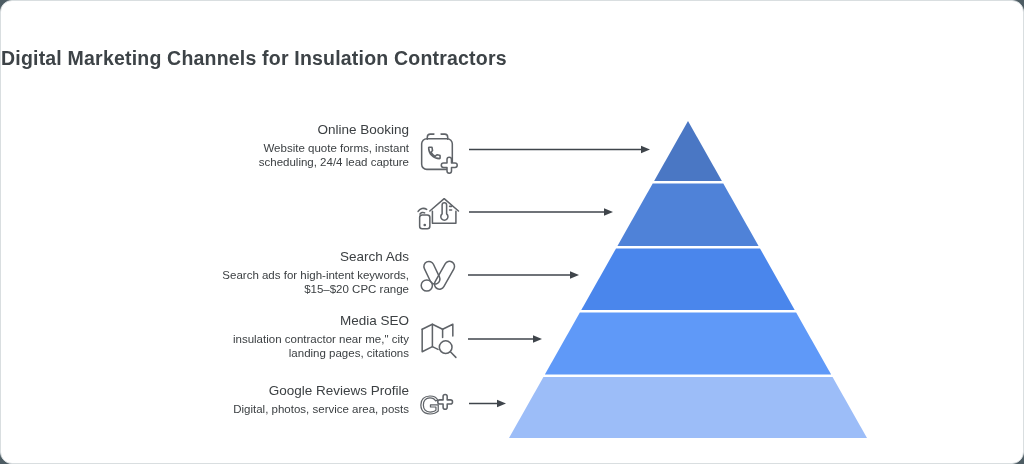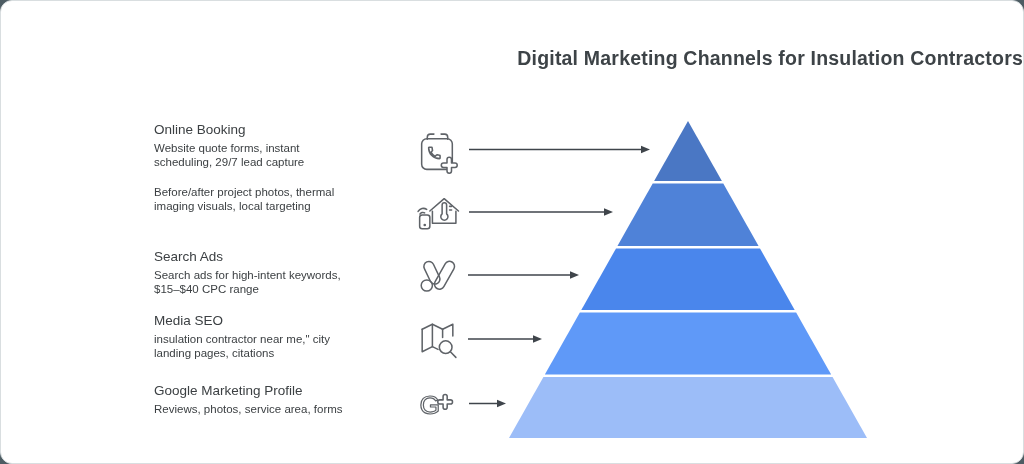--- a/index.html
+++ b/index.html
@@ -12,25 +12,25 @@
     position:relative;
     width:1024px;height:464px;
     box-sizing:border-box;
     background:var(--card-bg,#fff);
     border:1px solid #d9dee0;
     border-radius:12px;
     overflow:hidden;
   }
   .title{
     position:absolute;top:46px;left:0;width:100%;
-    text-align:right;
+    text-align:left;
     font-size:19.5px;font-weight:700;letter-spacing:.2px;
     color:var(--title-color,#3d4347);
   }
-  .row{position:absolute;left:153px;width:240px;}
+  .row{position:absolute;left:168px;width:240px;text-align:right;}
   .row .label{
     font-size:13.5px;font-weight:500;line-height:16px;
     color:var(--text-color,#3c4043);
     margin:0 0 4px 0;
   }
   .row .desc{
     font-size:11.5px;line-height:13.5px;
     color:var(--text-color,#3c4043);
     margin:0;white-space:pre-line;
   }
@@ -46,39 +46,37 @@
 </head>
 <body style="--page-bg: #4d5c63; --card-bg: #ffffff; --title-color: #3d4347; --text-color: #3c4043; --icon-color: #5f6368;">
 
 <div class="card">
 
   <div class="title">Digital Marketing Channels for Insulation Contractors</div>
 
   <div class="row" style="top:121px">
     <p class="label">Online Booking</p>
     <p class="desc">Website quote forms, instant
-scheduling, 29/7 lead capture</p>
+scheduling, 24/4 lead capture</p>
   </div>
   <div class="row" style="top:185px">
-    <p class="desc">Before/after project photos, thermal
-imaging visuals, local targeting</p>
   </div>
   <div class="row" style="top:248px">
     <p class="label">Search Ads</p>
     <p class="desc">Search ads for high-intent keywords,
-$15–$40 CPC range</p>
+$15–$20 CPC range</p>
   </div>
   <div class="row" style="top:312px">
     <p class="label">Media SEO</p>
     <p class="desc">insulation contractor near me," city
 landing pages, citations</p>
   </div>
   <div class="row" style="top:382px">
-    <p class="label">Google Marketing Profile</p>
-    <p class="desc">Reviews, photos, service area, forms</p>
+    <p class="label">Google Reviews Profile</p>
+    <p class="desc">Digital, photos, service area, posts</p>
   </div>
 
   <span class="icon" style="left:413px;top:128px">
     <svg width="47" height="47" viewBox="0 0 46 46">
       <rect x="7.5" y="9.5" width="30" height="30" rx="5"></rect>
       <path d="M13 10 V8 q0 -3 3 -3 h3.5"></path>
       <path d="M26.5 5 h3.5 q3 0 3 3 v2"></path>
       <g transform="translate(12.5 16) scale(0.62)">
         <path stroke-width="2.5" d="M6.62 10.79c1.44 2.83 3.76 5.14 6.59 6.59l2.2-2.2c.27-.27.67-.36 1.02-.24 1.12.37 2.33.57 3.57.57.55 0 1 .45 1 1V20c0 .55-.45 1-1 1-9.39 0-17-7.61-17-17 0-.55.45-1 1-1h3.5c.55 0 1 .45 1 1 0 1.25.2 2.45.57 3.57.11.35.03.74-.25 1.02l-2.2 2.2z"></path>
       </g>

